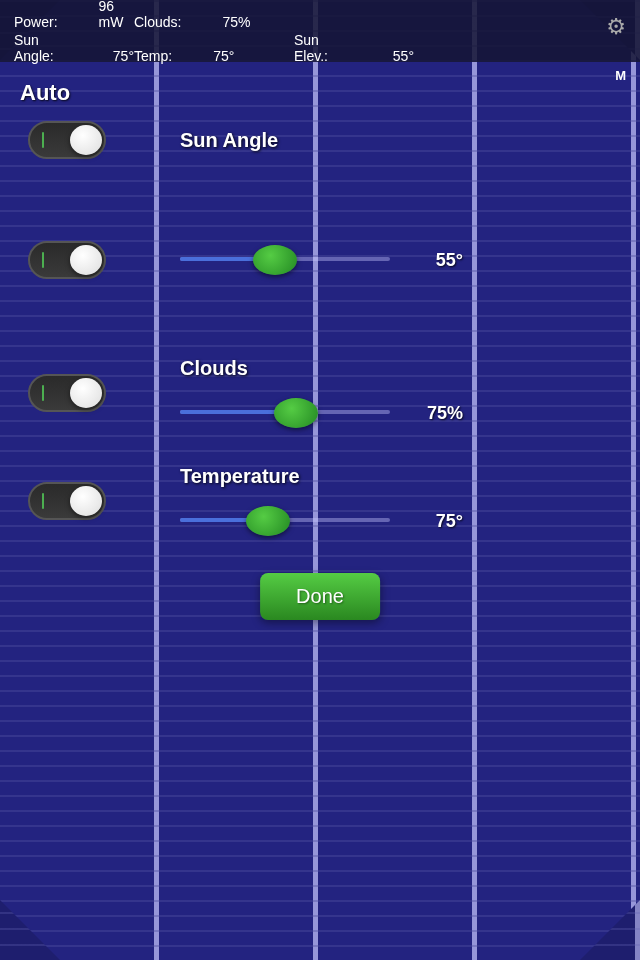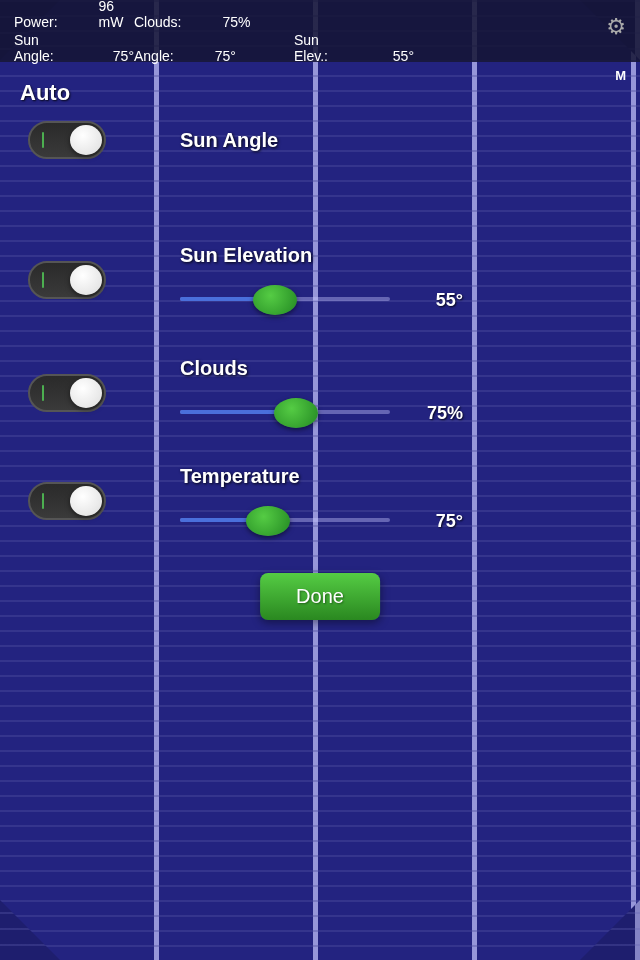--- a/index.html
+++ b/index.html
@@ -339,21 +339,21 @@
       <span class="status-label">Clouds:</span>
       <span class="status-value">75%</span>
     </div>
     <div></div>
     <div></div>
     <div class="status-item">
       <span class="status-label">Sun Angle:</span>
       <span class="status-value">75°</span>
     </div>
     <div class="status-item">
-      <span class="status-label">Angle:</span>
+      <span class="status-label">Temp:</span>
       <span class="status-value">75°</span>
     </div>
     <div class="status-item">
       <span class="status-label">Sun Elev.:</span>
       <span class="status-value">55°</span>
     </div>
   </div>
 
   <div class="gear-icon">⚙</div>
 </div>
@@ -380,23 +380,20 @@
 
 <div style="position:absolute; top:235px; left:0; width:640px; z-index:10;">
   <div class="row-with-toggle">
     <div class="left-col">
       <div class="toggle-switch">
         <div class="toggle-line"></div>
         <div class="toggle-knob"></div>
       </div>
     </div>
     <div class="right-col">
-      <div class="section-title-row">
-        <span class="section-header">Sun Elevation</span>
-      </div>
       <div class="slider-row">
         <div class="slider-area">
           <div class="slider-track" style="position:relative; width:210px; height:6px;">
             <div class="slider-track-bg"></div>
             <div class="slider-track-fill" style="width:45%;"></div>
             <div class="slider-thumb" style="left:45%; top:3px;"></div>
           </div>
           <span class="slider-value">55°</span>
         </div>
       </div>

